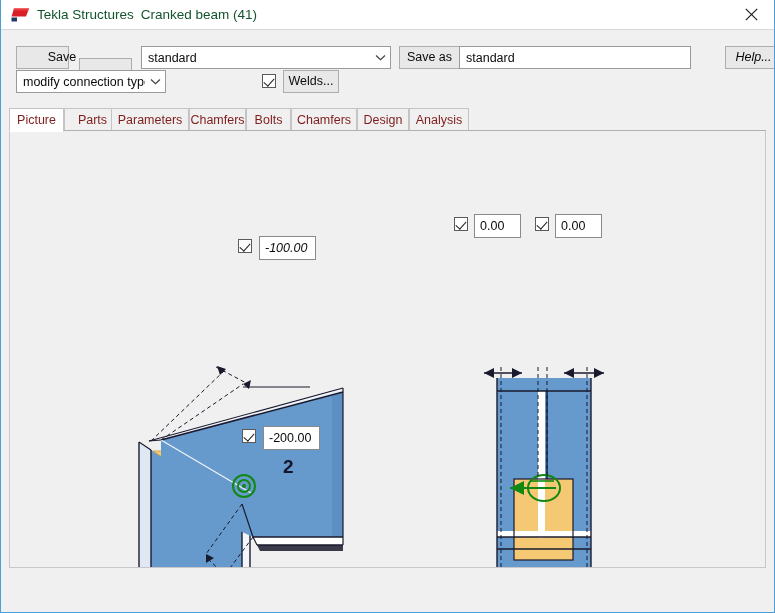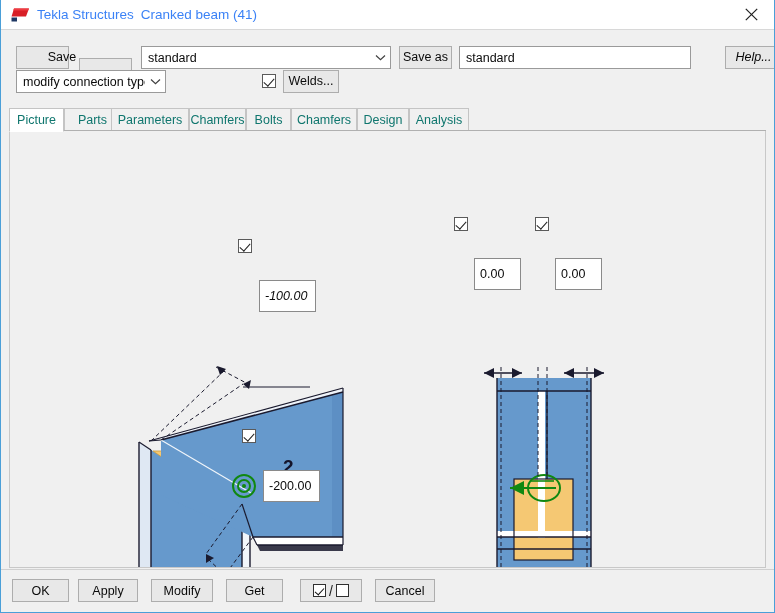--- a/index.html
+++ b/index.html
@@ -31,21 +31,21 @@
   }
   #tekla-logo {
     position: absolute;
     left: 10px; top: 7px;
     width: 19px; height: 16px;
   }
   #title-text {
     position: absolute;
     left: 36px; top: 6px;
     font-size: 13.5px;
-    color: #3b82f6;
+    color: #14532d;
     white-space: nowrap;
     line-height: 18px;
   }
   #title-text .sub { margin-left: 7px; }
   #close-btn {
     position: absolute;
     right: 0; top: 0;
     width: 46px; height: 29px;
     display: flex; align-items: center; justify-content: center;
     cursor: pointer;
@@ -115,21 +115,21 @@
     width: 757px; height: 23px;
   }
   .tab {
     position: absolute;
     top: 0;
     height: 23px;
     background: #f0f0f0;
     border: 1px solid #c4c4c4;
     border-bottom: 1px solid #b0b0b0;
     font-size: 12.5px;
-    color: #0f766e;
+    color: #7f1d1d;
     display: flex; align-items: center; justify-content: center;
     cursor: default;
   }
   .tab.active {
     background: #ffffff;
     border-bottom: 1px solid #ffffff;
     font-weight: normal;
     z-index: 5;
     height: 24px;
   }
@@ -154,22 +154,21 @@
 
   
   .fld-box {
     position: absolute;
     background: #ffffff;
     border: 1px solid #8a8a8a;
     font-size: 12.5px;
     color: #0a0a0a;
     display: flex; align-items: center;
     padding-left: 5px;
-    height: 32px;
-    margin-top: 44px;
+    height: 24px;
   }
 
   
   #bottombar {
     position: absolute;
     left: 0; bottom: 0;
     width: 773px; height: 43px;
     background: #f0f0f0;
     border-top: 1px solid #d0d0d0;
   }
@@ -244,21 +243,21 @@
 
   <div class="tb-combo" style="left:140px; top:46px; width:250px; height:23px;">
     <span class="cv">standard</span>
     <span class="chev">
       <svg width="11" height="7" viewBox="0 0 11 7">
           <polyline points="1,1.5 5.5,5.6 10,1.5" fill="none" stroke="#404040" stroke-width="1.2"></polyline>
         </svg>
     </span>
   </div>
 
-  <div class="tb-btn" style="left:398px; top:46px; width:53px; height:23px;">Save as</div>
+  <div class="tb-btn" style="left:398px; top:46px; width:61px; height:23px;">Save as</div>
 
   <div class="tb-text" style="left:458px; top:46px; width:232px; height:23px;">standard</div>
 
   <div class="tb-btn" style="left:724px; top:46px; width:57px; height:23px;font-style:italic;">Help...</div>
 
   <div class="tb-combo" style="left:15px; top:70px; width:150px; height:23px;">
     <span class="cv">modify connection type</span>
     <span class="chev">
       <svg width="11" height="7" viewBox="0 0 11 7">
           <polyline points="1,1.5 5.5,5.6 10,1.5" fill="none" stroke="#404040" stroke-width="1.2"></polyline>
@@ -416,28 +415,14 @@
     <div class="cbx checked" style="left:232px; top:298px;"></div>
     <div class="fld-box" style="left:253px; top:295px; width:57px;">-200.00</div>
 
     <div class="cbx checked" style="left:444px; top:86px;"></div>
     <div class="fld-box" style="left:464px; top:83px; width:47px;">0.00</div>
 
     <div class="cbx checked" style="left:525px; top:86px;"></div>
     <div class="fld-box" style="left:545px; top:83px; width:47px;">0.00</div>
   </div>
 
-  <div id="bottombar">
-    <div class="bb-btn" style="left:11px;  width:57px;">OK</div>
-    <div class="bb-btn" style="left:77px;  width:60px;">Apply</div>
-    <div class="bb-btn" style="left:150px; width:62px;">Modify</div>
-    <div class="bb-btn" style="left:225px; width:57px;">Get</div>
-
-    <div id="toggle-btn">
-      <span class="mini-cb on"></span>
-      <span class="slash">/</span>
-      <span class="mini-cb"></span>
-    </div>
-
-    <div class="bb-btn" style="left:374px; width:60px;">Cancel</div>
-  </div>
 
 </div>
 
 </body></html>

